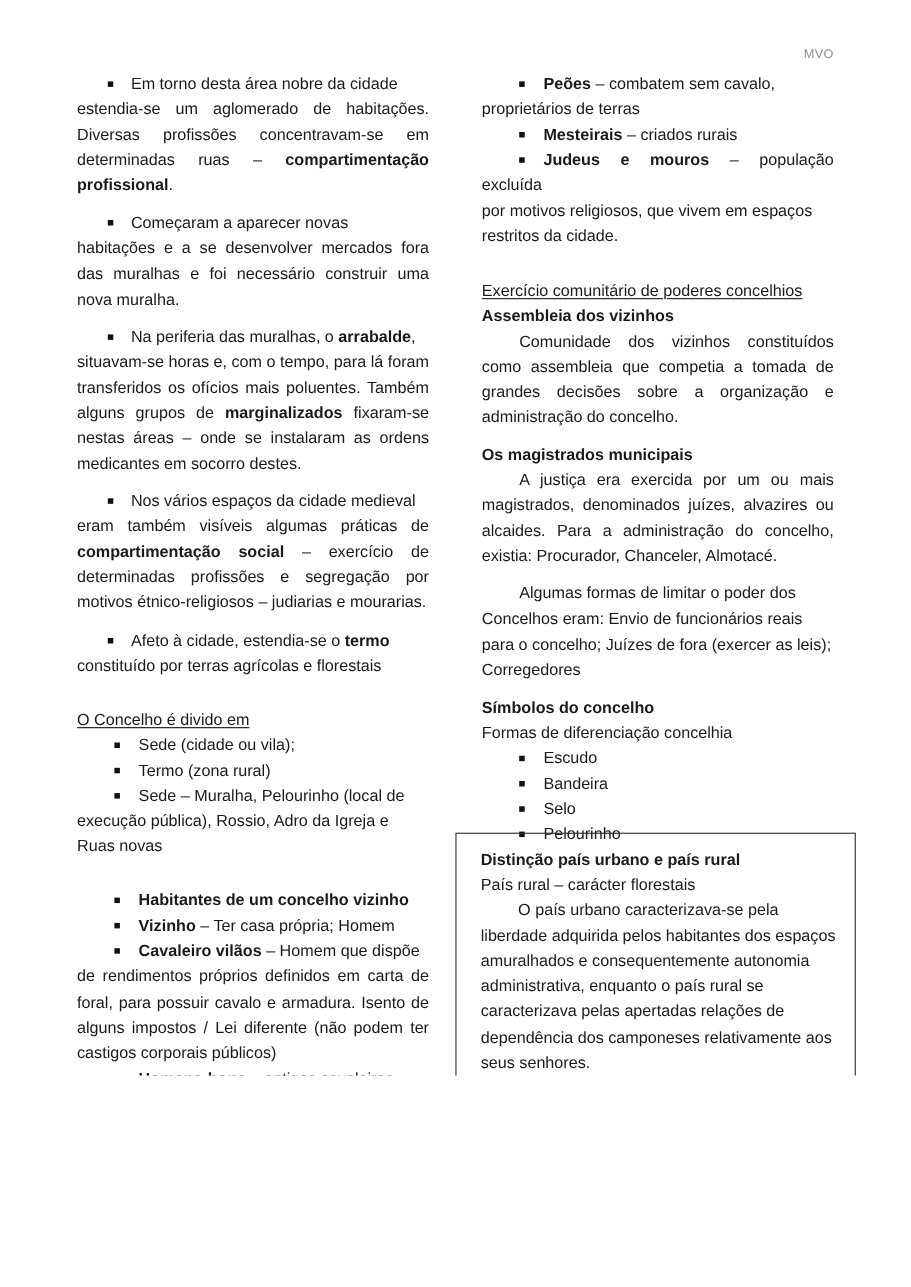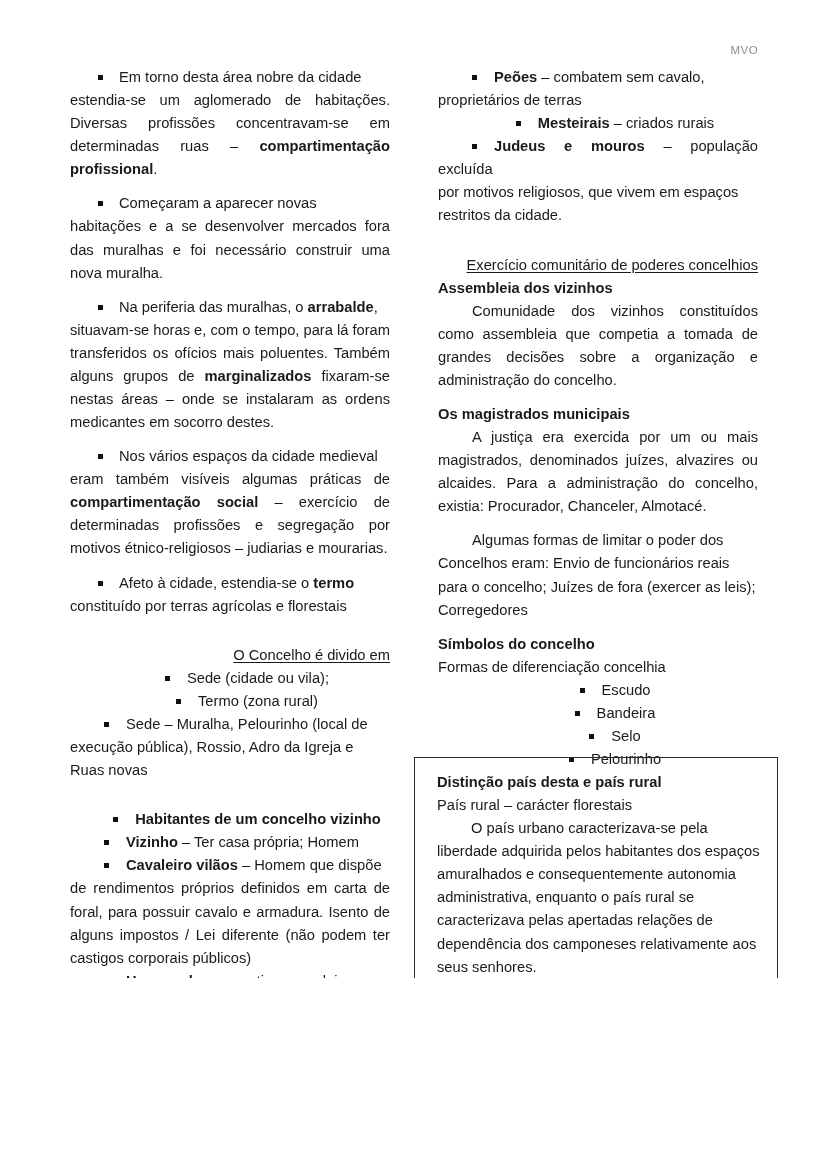--- a/index.html
+++ b/index.html
@@ -66,30 +66,29 @@
   }
   .sq-tight {
     margin-left: 34px;
     margin-right: 17px;
   }
   b, .b { font-weight: bold; }
   .head-u {
     text-decoration: underline;
     text-underline-offset: 2px;
     font-weight: normal;
-    text-align: right;
   }
   .head-b {
     font-weight: bold;
   }
   .simple-list {
     text-align: left;
   }
   .simple-list .row {
-    text-align: center;
+    text-align: left;
   }
   .box {
     position: absolute;
     left: 414px;
     top: 757px;
     width: 364px;
     height: 245px;
     border: 1.6px solid #2b2b2b;
     box-sizing: border-box;
     padding: 13px 17px 10px 22px;
@@ -229,20 +228,20 @@
         <div class="row"><span class="sq sq-tight"></span><span>Escudo</span></div>
         <div class="row"><span class="sq sq-tight"></span><span>Bandeira</span></div>
         <div class="row"><span class="sq sq-tight"></span><span>Selo</span></div>
         <div class="row"><span class="sq sq-tight"></span><span>Pelourinho</span></div>
       </div>
 
     </div>
   </div>
 
   <div class="box">
-    <div class="head-b">Distinção país desta e país rural</div>
+    <div class="head-b">Distinção país urbano e país rural</div>
     <div>País rural – carácter florestais</div>
     <p class="indent-first last-line-left">O país urbano caracterizava-se pela liberdade adquirida pelos habitantes dos espaços amuralhados e consequentemente autonomia administrativa,  enquanto o país rural se caracterizava pelas apertadas relações de dependência dos camponeses relativamente aos seus senhores.</p>
   </div>
 
   <div class="footer">- 9 -</div>
 
 </div>
 
 </body></html>

